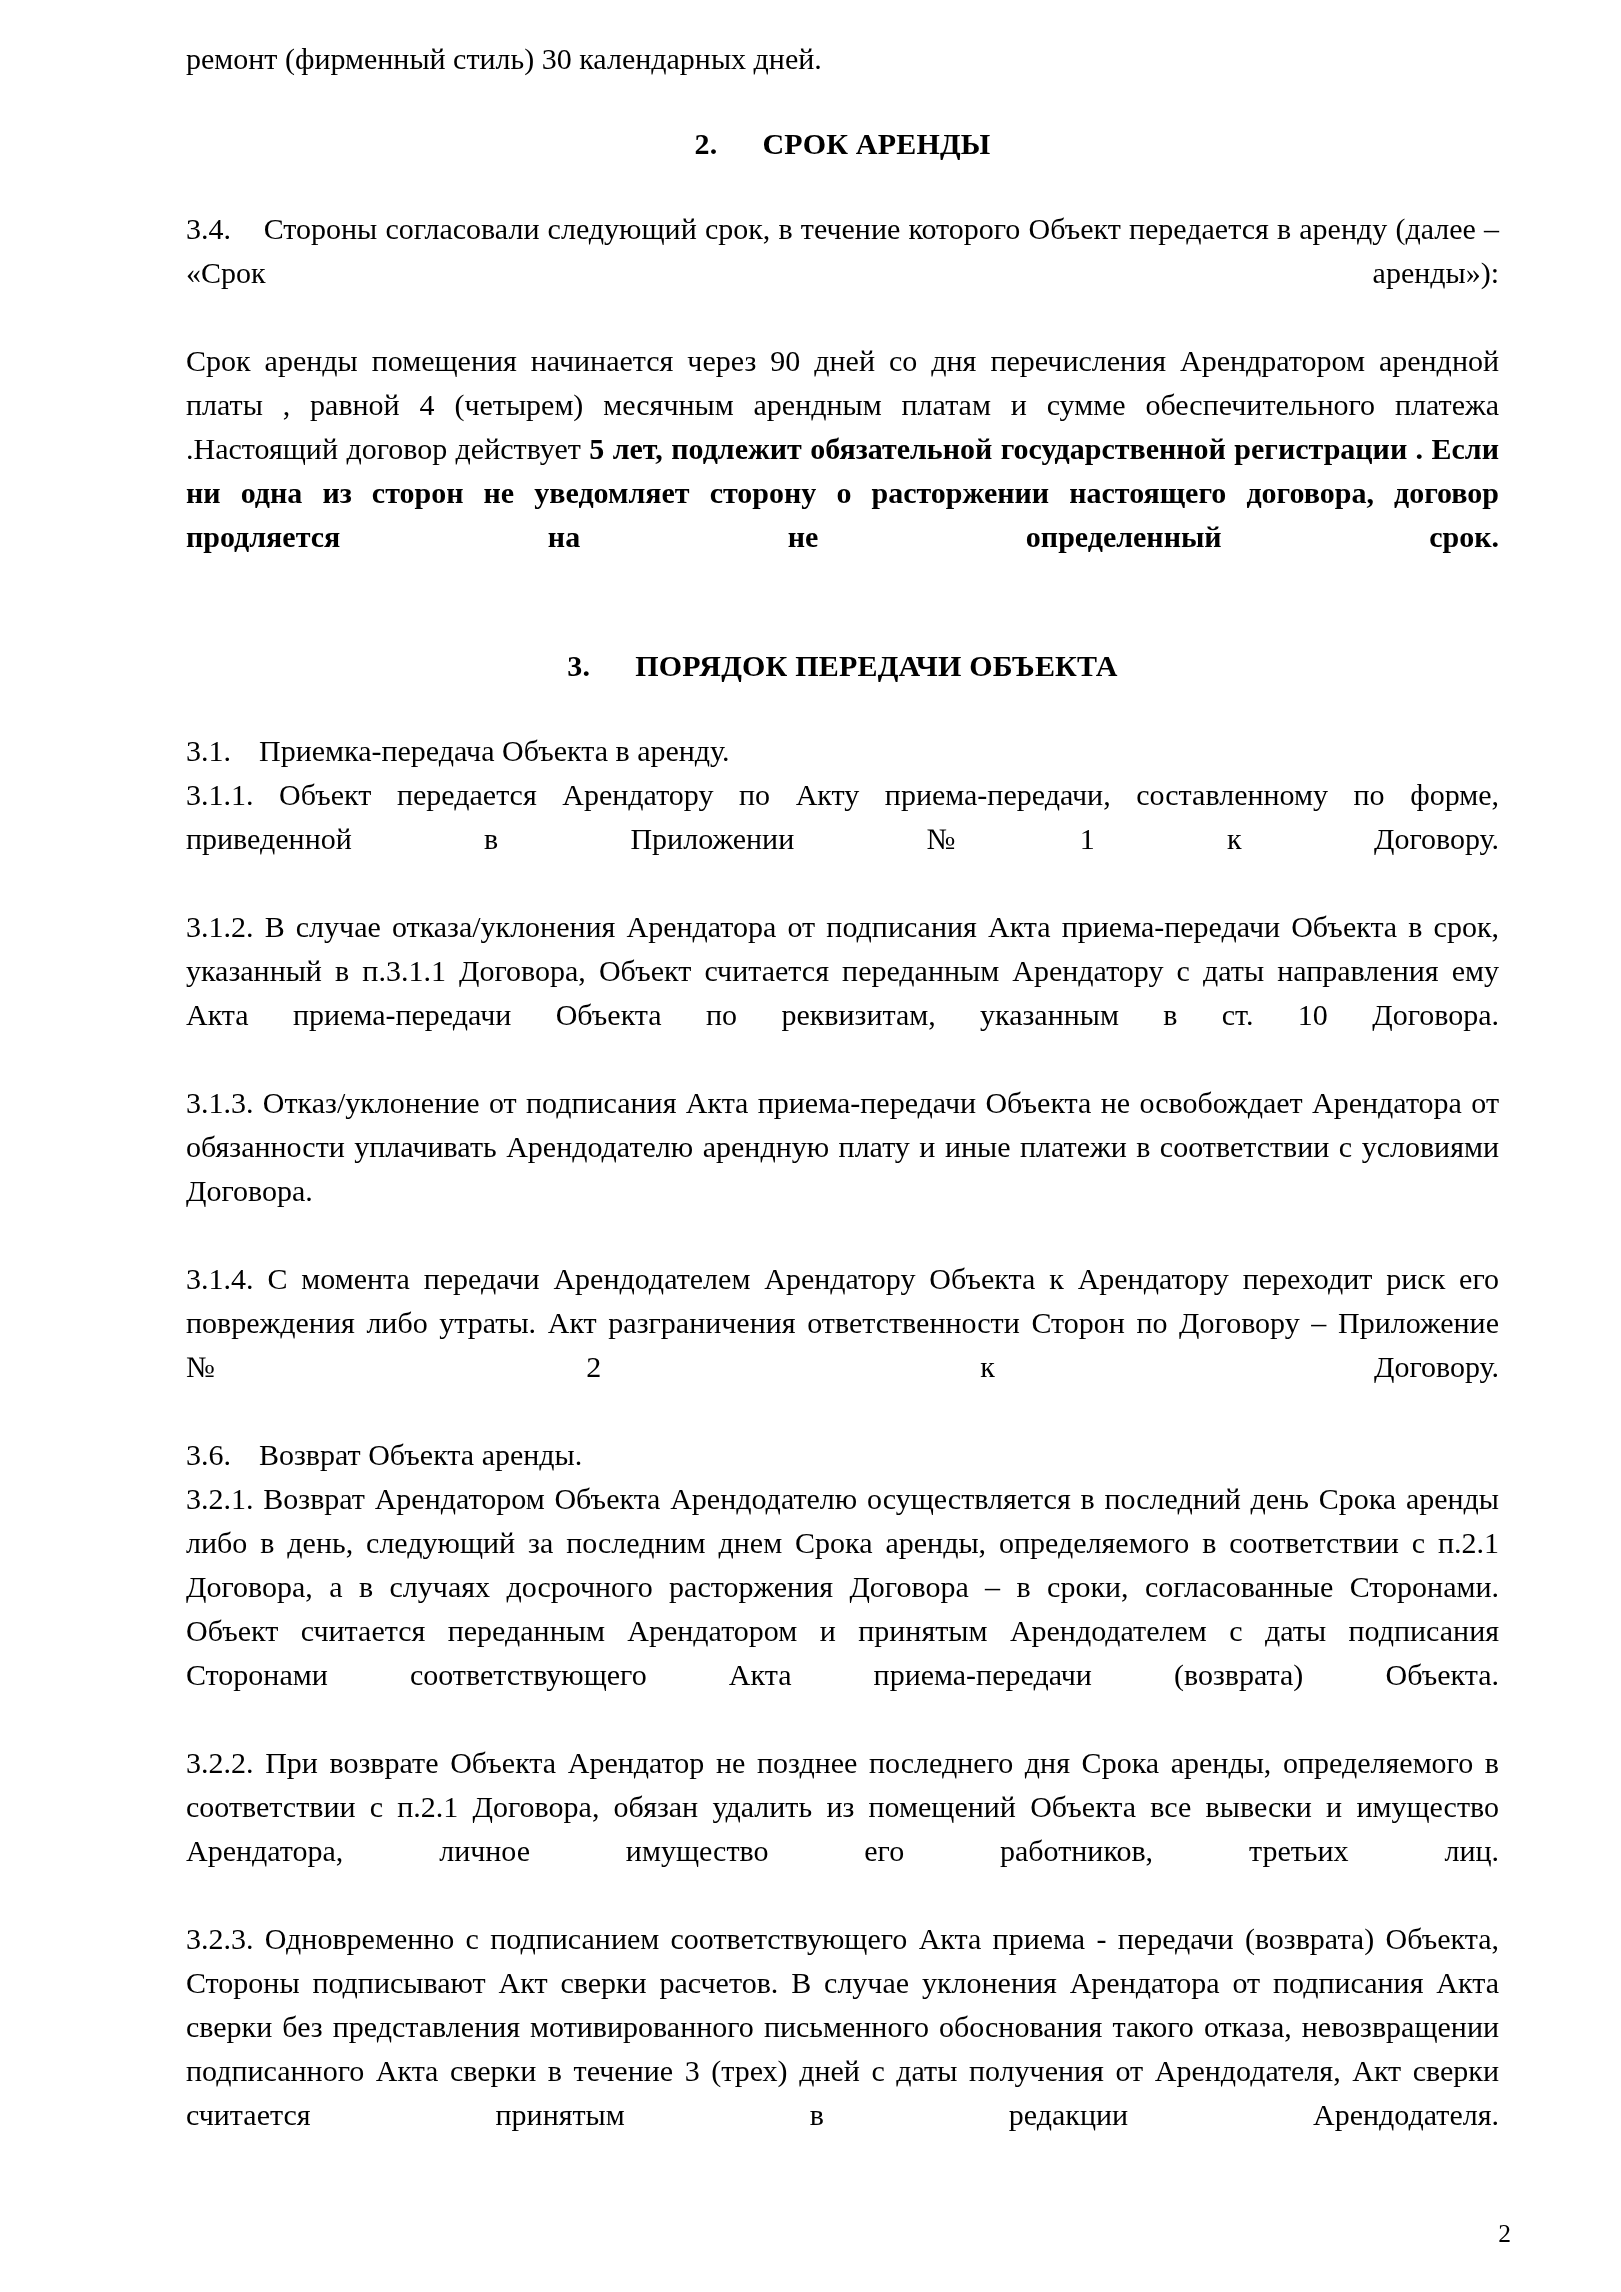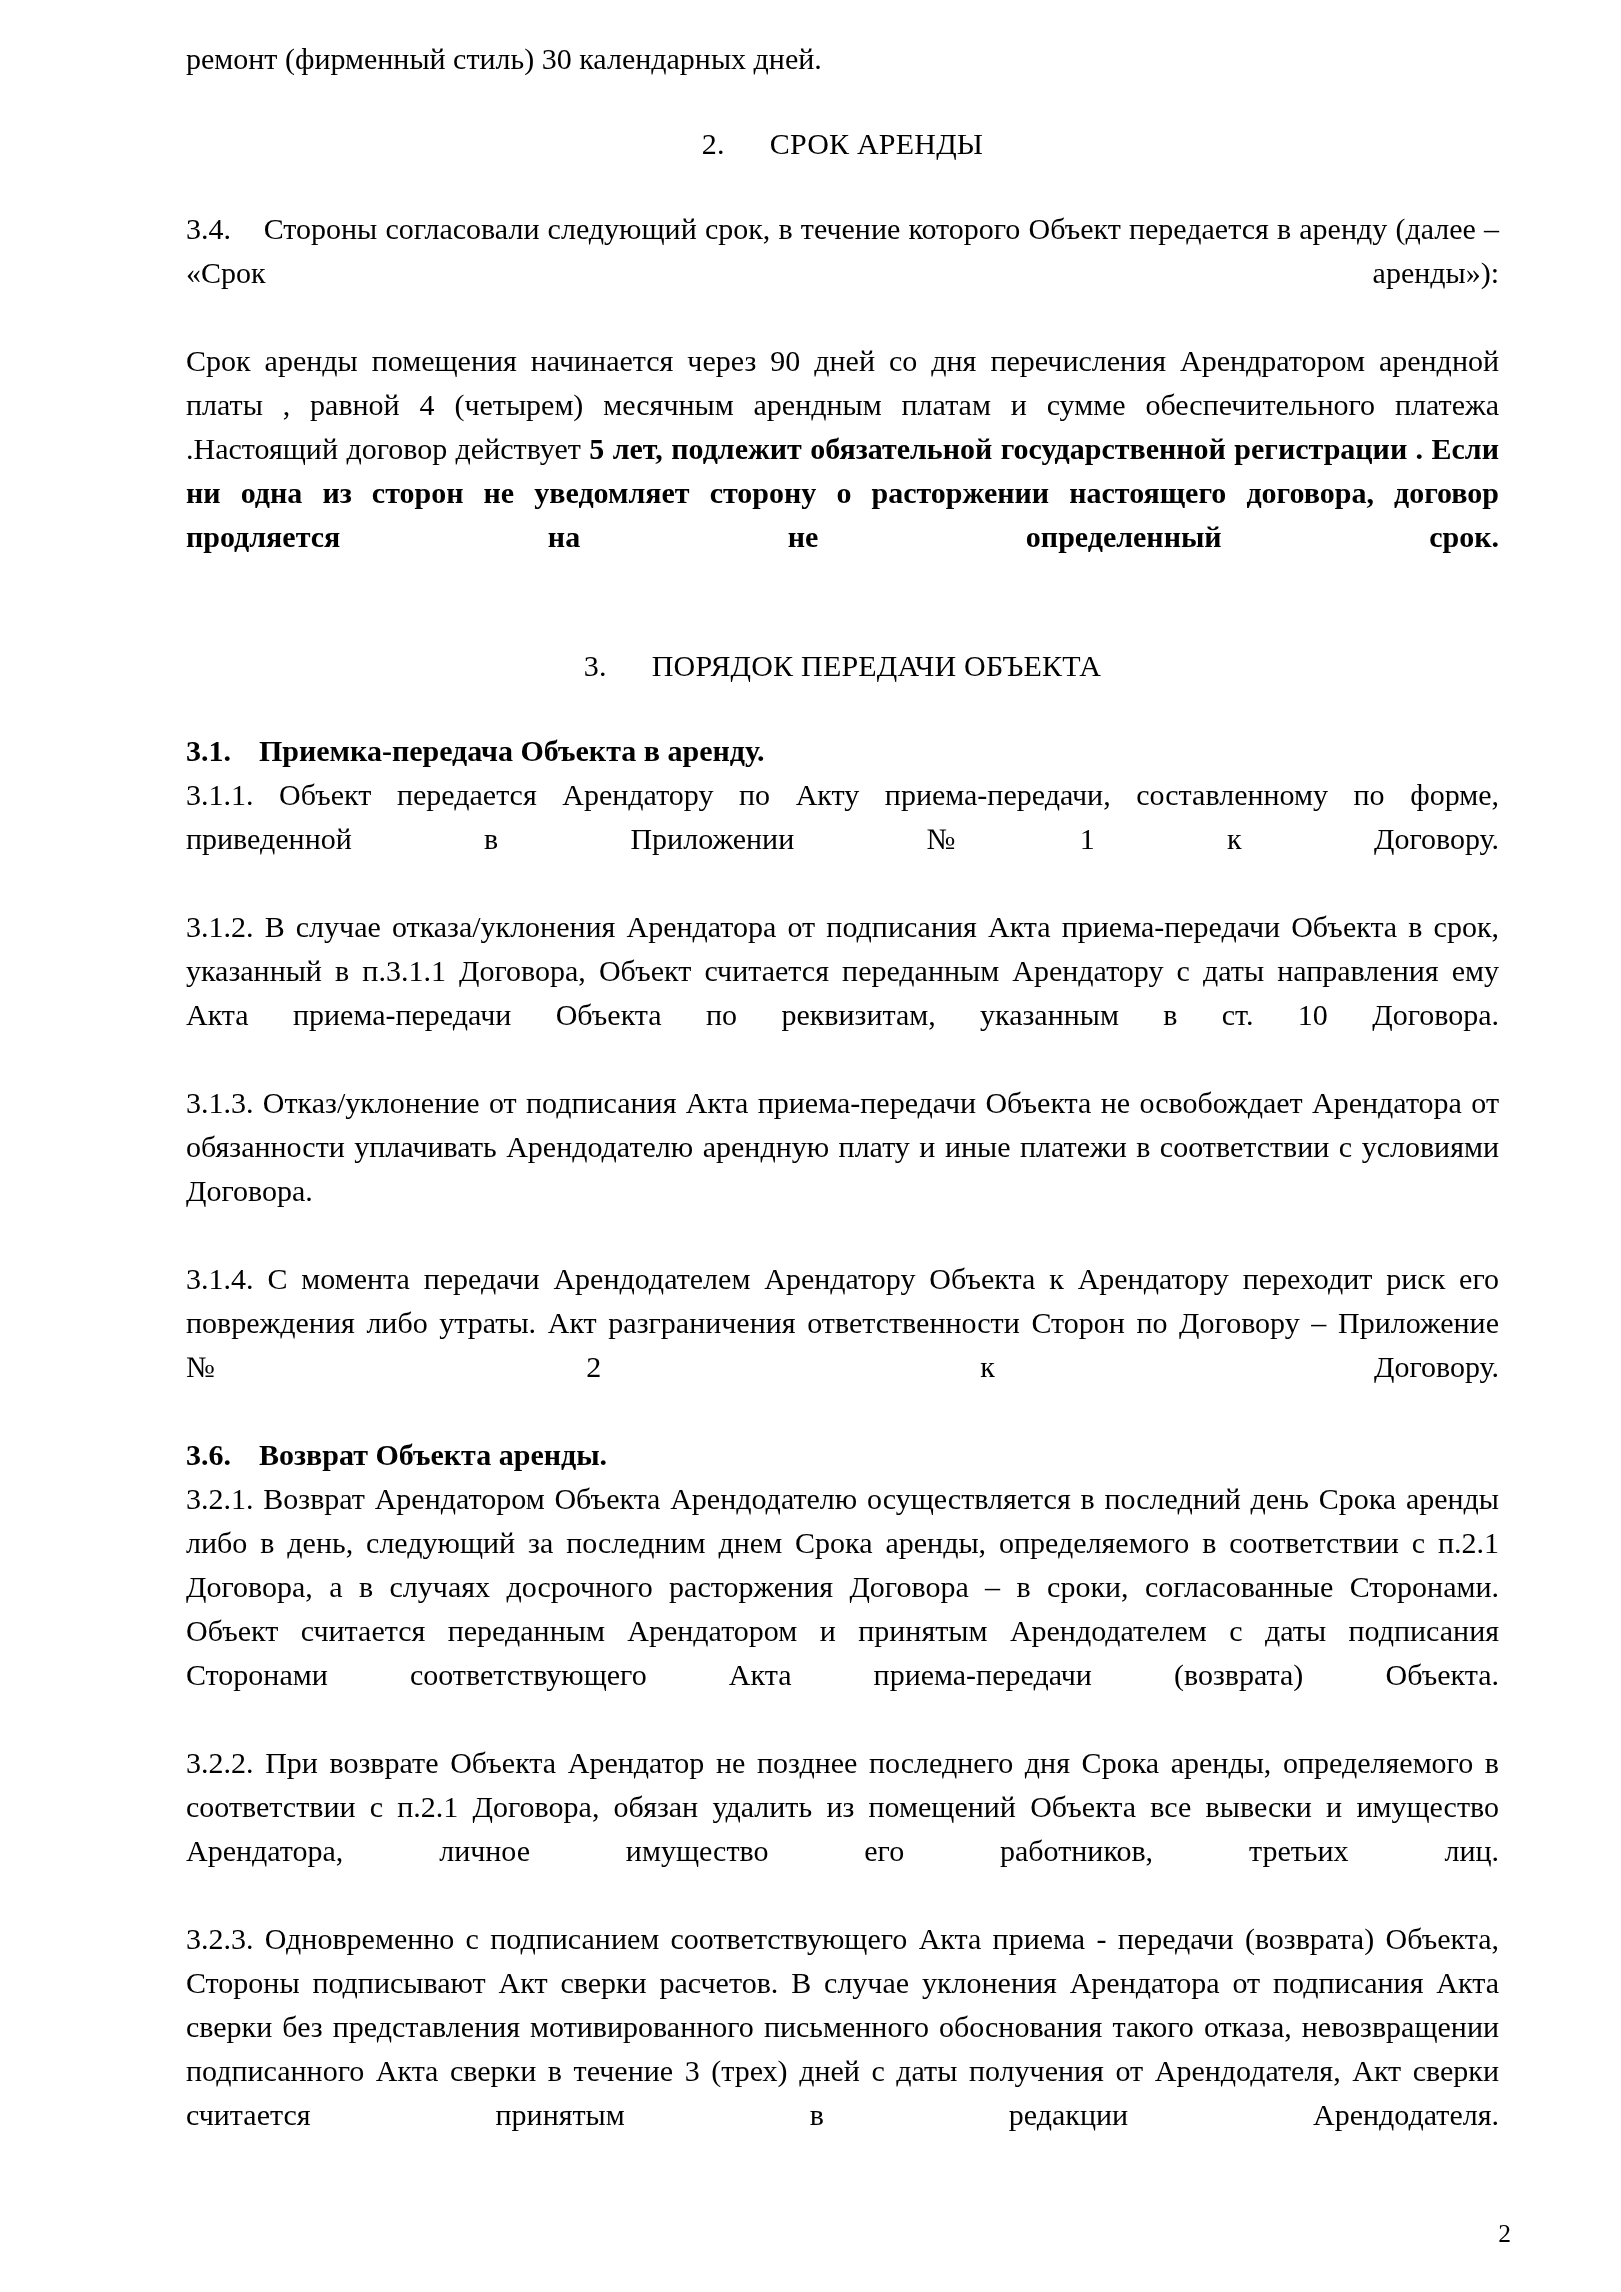--- a/index.html
+++ b/index.html
@@ -45,33 +45,33 @@
     display: inline-block;
     width: 100%;
   }
   p.flow {
     text-align: justify;
   }
   .heading {
     margin: 0;
     font-size: 30px;
     line-height: 44px;
-    font-weight: normal;
+    font-weight: bold;
     text-align: center;
     letter-spacing: 0.2px;
   }
   .heading .num {
     display: inline-block;
     margin-right: 45px;
   }
   .sub-heading {
     margin: 0;
     font-size: 30px;
     line-height: 44px;
-    font-weight: bold;
+    font-weight: normal;
     text-align: left;
   }
   .sub-heading .num {
     display: inline-block;
     width: 73px;
   }
   b, strong { font-weight: bold; }
   .gap-lg { height: 41px; }
   .gap-md { height: 41px; }
   .pagenum {

